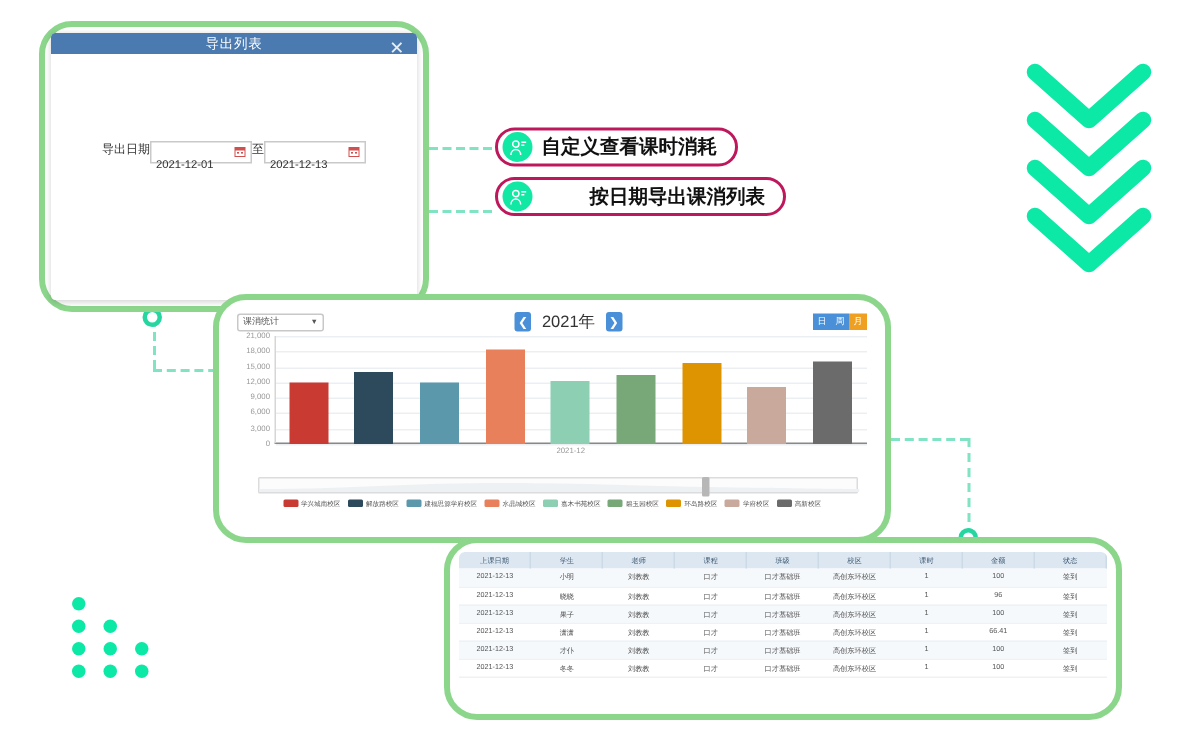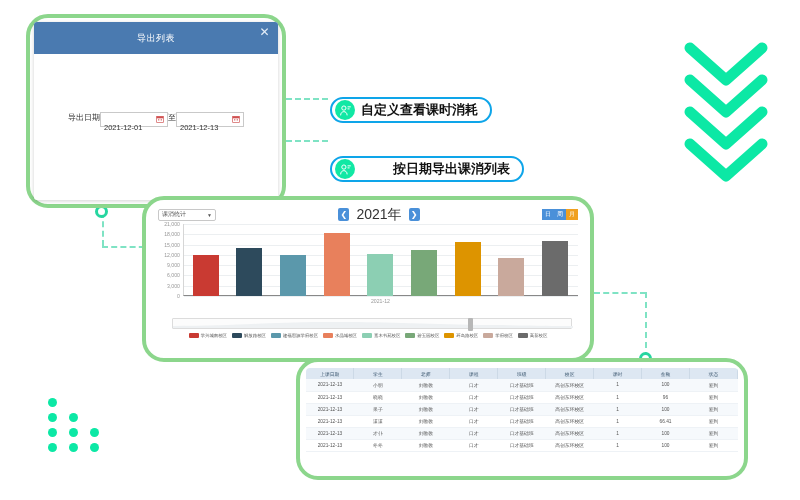--- a/index.html
+++ b/index.html
@@ -30,21 +30,21 @@
   .green-card {
     position:absolute; border:4px solid #8cd68c; border-radius:22px;
     background:#ffffff;
   }
   #dialog-card { left:26px; top:14px; width:260px; height:194px; }
 
   
   .dialog { position:absolute; left:34px; top:22px; width:244px; height:178px;
             background:#fff; border-radius:3px; overflow:hidden;
             box-shadow:0 1px 4px rgba(0,0,0,.18); }
-  .dlg-title { height:32px; background:#4a7ab0; color:#fff;
+  .dlg-title { height:14px; background:#4a7ab0; color:#fff;
                display:flex; align-items:center; justify-content:center;
                font-size:9px; position:relative; letter-spacing:.5px; }
   .dlg-close { position:absolute; right:8px; top:3px; font-size:12px;
                line-height:14px; color:#e4eef8; cursor:pointer; }
   .dlg-body { height:130px; background:#fff; display:flex;
               align-items:center; justify-content:center; }
   .form-row { display:flex; align-items:flex-start; gap:0; font-size:8px; color:#444; }
   .form-label { font-size:8px; color:#333; white-space:nowrap; }
   .date-box { display:flex; align-items:center; border:1px solid #c9c9c9;
               background:#fff; height:15px; padding:0 3px; width:68px;
@@ -54,48 +54,48 @@
   .sep { font-size:8px; color:#333; }
   .dlg-foot { height:26px; background:#f2f5f9; border-top:1px solid #e2e6ea;
               display:flex; align-items:center; justify-content:center; gap:10px; }
   .btn { height:15px; min-width:40px; border-radius:2px; font-size:7.5px;
          display:flex; align-items:center; justify-content:center; cursor:pointer; }
   .btn-cancel { background:#fff; border:1px solid #c4c4c4; color:#555; }
   .btn-ok { background:#4a7ab0; border:1px solid #4a7ab0; color:#fff; }
 
   
   .pill { position:absolute; height:26px; border-radius:13px;
-          border:2px solid #0ea5e9; background:#ffffff;
+          border:2px solid #be185d; background:#ffffff;
           display:flex; align-items:center; padding:0 12px 0 3px; gap:6px;
-          white-space:nowrap;margin-top:12px; }
+          white-space:nowrap; }
   .pill-ico { width:20px; height:20px; border-radius:50%;
               background:#11e8a4; display:flex; align-items:center;
               justify-content:center; flex:0 0 auto; }
   .pill-text { font-size:13px; color:#111; font-weight:bold;
                font-family:"DejaVu Sans","Liberation Sans",sans-serif; }
   #pill-1 { left:330px; top:85px; }
-  #pill-2 { left:330px; top:144px;gap:38px; }
+  #pill-2 { left:330px; top:118px;gap:38px; }
 
   
   #chart-card { left:142px; top:196px; width:452px; height:166px; }
   .chart-inner { position:absolute; left:150px; top:204px;
                  width:436px; height:150px; background:#fff;
                  border-radius:14px; overflow:hidden; }
 
   .chart-top { display:flex; align-items:center; height:18px;
                padding:3px 8px 0 8px; }
   .sel { width:58px; height:12px; border:1px solid #c8c8c8; background:#fff;
          display:flex; align-items:center; justify-content:space-between;
          padding:0 3px; font-size:6px; color:#555; border-radius:2px; }
   .chart-nav { flex:1; display:flex; align-items:center;
                justify-content:center; gap:7px; }
   .nav-btn { width:11px; height:13px; background:#4a90d9; color:#fff;
              border-radius:2px; display:flex; align-items:center;
              justify-content:center; font-size:8px; cursor:pointer; }
-  .year-lbl { font-size:14px; color:#333; }
+  .year-lbl { font-size:11px; color:#333; }
   .seg { display:flex; }
   .seg div { width:12px; height:11px; display:flex; align-items:center;
              justify-content:center; font-size:6px; color:#fff;
              background:#4a90d9; cursor:pointer; }
   .seg div.active { background:#f0a020; }
 
   .plot { position:relative; height:86px; margin:2px 6px 0 6px; }
   .y-axis { position:absolute; left:0; top:0; width:26px; height:72px; }
   .y-axis div { position:absolute; right:2px; font-size:5.2px; color:#999;
                 transform:translateY(-50%); white-space:nowrap; }

